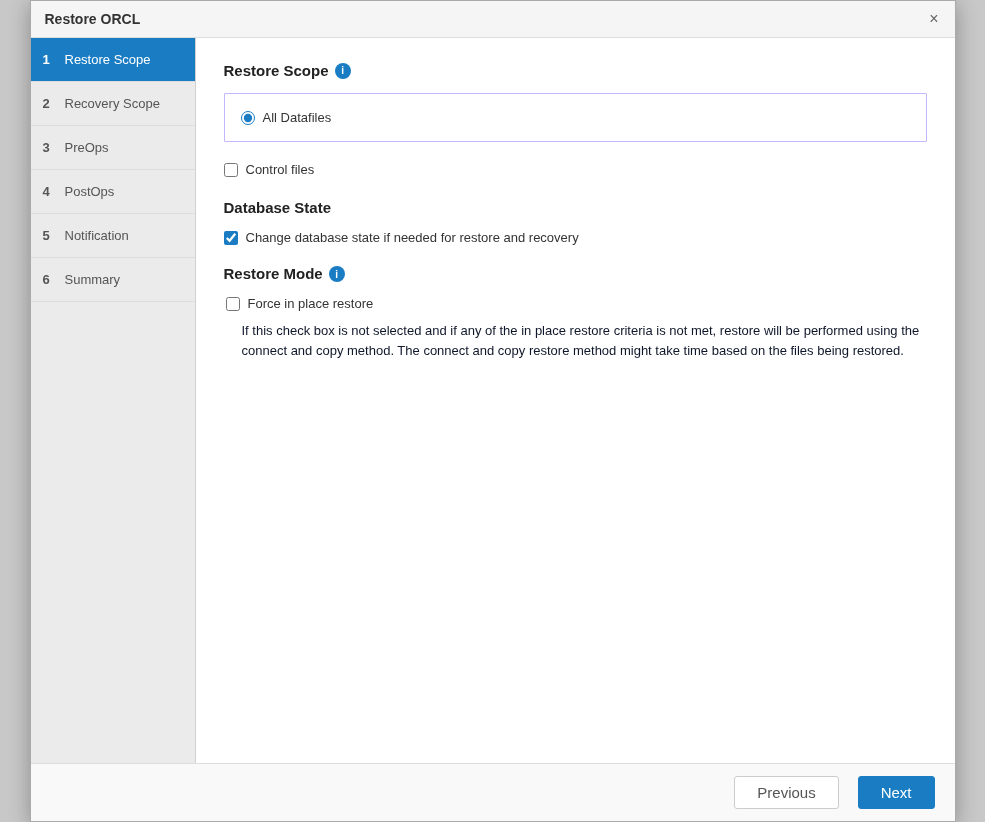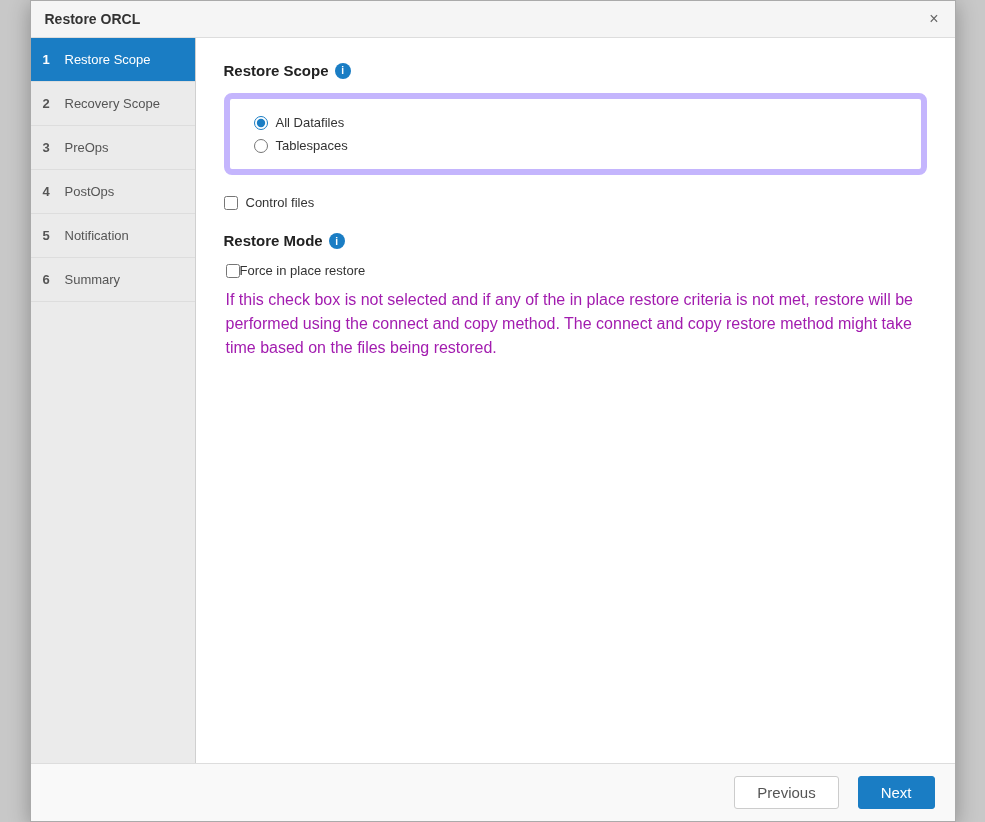--- a/index.html
+++ b/index.html
@@ -100,23 +100,23 @@
       height: 16px;
       border-radius: 50%;
       background: #1a7dc4;
       color: #fff;
       font-size: 10px;
       font-weight: bold;
       cursor: pointer;
       flex-shrink: 0;
     }
     .radio-group {
-      border: 6px solid #c4b5fd;
-      border-radius: 8px;
-      padding: 12px 24px;
+      border: 1px solid #c4b5fd;
+      border-radius: 1px;
+      padding: 12px 16px;
       margin-bottom: 16px;
     }
     .radio-option {
       display: flex;
       align-items: center;
       gap: 8px;
       padding: 4px 0;
       cursor: pointer;
     }
     .radio-option input[type="radio"] {
@@ -162,38 +162,39 @@
       cursor: pointer;
     }
     .db-state-check label {
       cursor: pointer;
       color: #333;
     }
     .restore-mode-section { }
     .force-restore-check {
       display: flex;
       align-items: center;
+      gap: 8px;
       margin-bottom: 10px;
       margin-left: 2px;
       cursor: pointer;
     }
     .force-restore-check input[type="checkbox"] {
       width: 14px;
       height: 14px;
       cursor: pointer;
     }
     .force-restore-check label {
       cursor: pointer;
       color: #333;
     }
     .hint-text {
-      color: #a21caf;
-      font-size: 16px;
+      color: #0f172a;
+      font-size: 13px;
       line-height: 1.5;
-      margin-left: 2px;
+      margin-left: 18px;
       max-width: 780px;
     }
     
     .dialog-footer {
       border-top: 1px solid #ddd;
       padding: 12px 20px;
       display: flex;
       justify-content: flex-end;
       align-items: center;
       gap: 8px;
@@ -262,31 +263,36 @@
       <div class="section-title">
         <span>Restore Scope</span>
         <span class="info-icon">i</span>
       </div>
 
       <div class="radio-group">
         <div class="radio-option">
           <input type="radio" id="all-datafiles" name="restore-scope" checked="" style="">
           <label for="all-datafiles">All Datafiles</label>
         </div>
-        <div class="radio-option">
-          <input type="radio" id="tablespaces" name="restore-scope" style="">
-          <label for="tablespaces">Tablespaces</label>
-        </div>
       </div>
 
       <div class="checkbox-option">
         <input type="checkbox" id="control-files" style="">
         <label for="control-files">Control files</label>
       </div>
 
+      <div class="db-state-section">
+        <div class="section-title">
+          <span>Database State</span>
+        </div>
+        <div class="db-state-check">
+          <input type="checkbox" id="db-state" checked="" style="">
+          <label for="db-state">Change database state if needed for restore and recovery</label>
+        </div>
+      </div>
 
       <div class="restore-mode-section">
         <div class="section-title" style="margin-top: 18px; align-items: flex-end;">
           <span>Restore Mode</span>
           <span class="info-icon">i</span>
         </div>
         <div class="force-restore-check">
           <input type="checkbox" id="force-restore" style="">
           <label for="force-restore">Force in place restore</label>
         </div>

